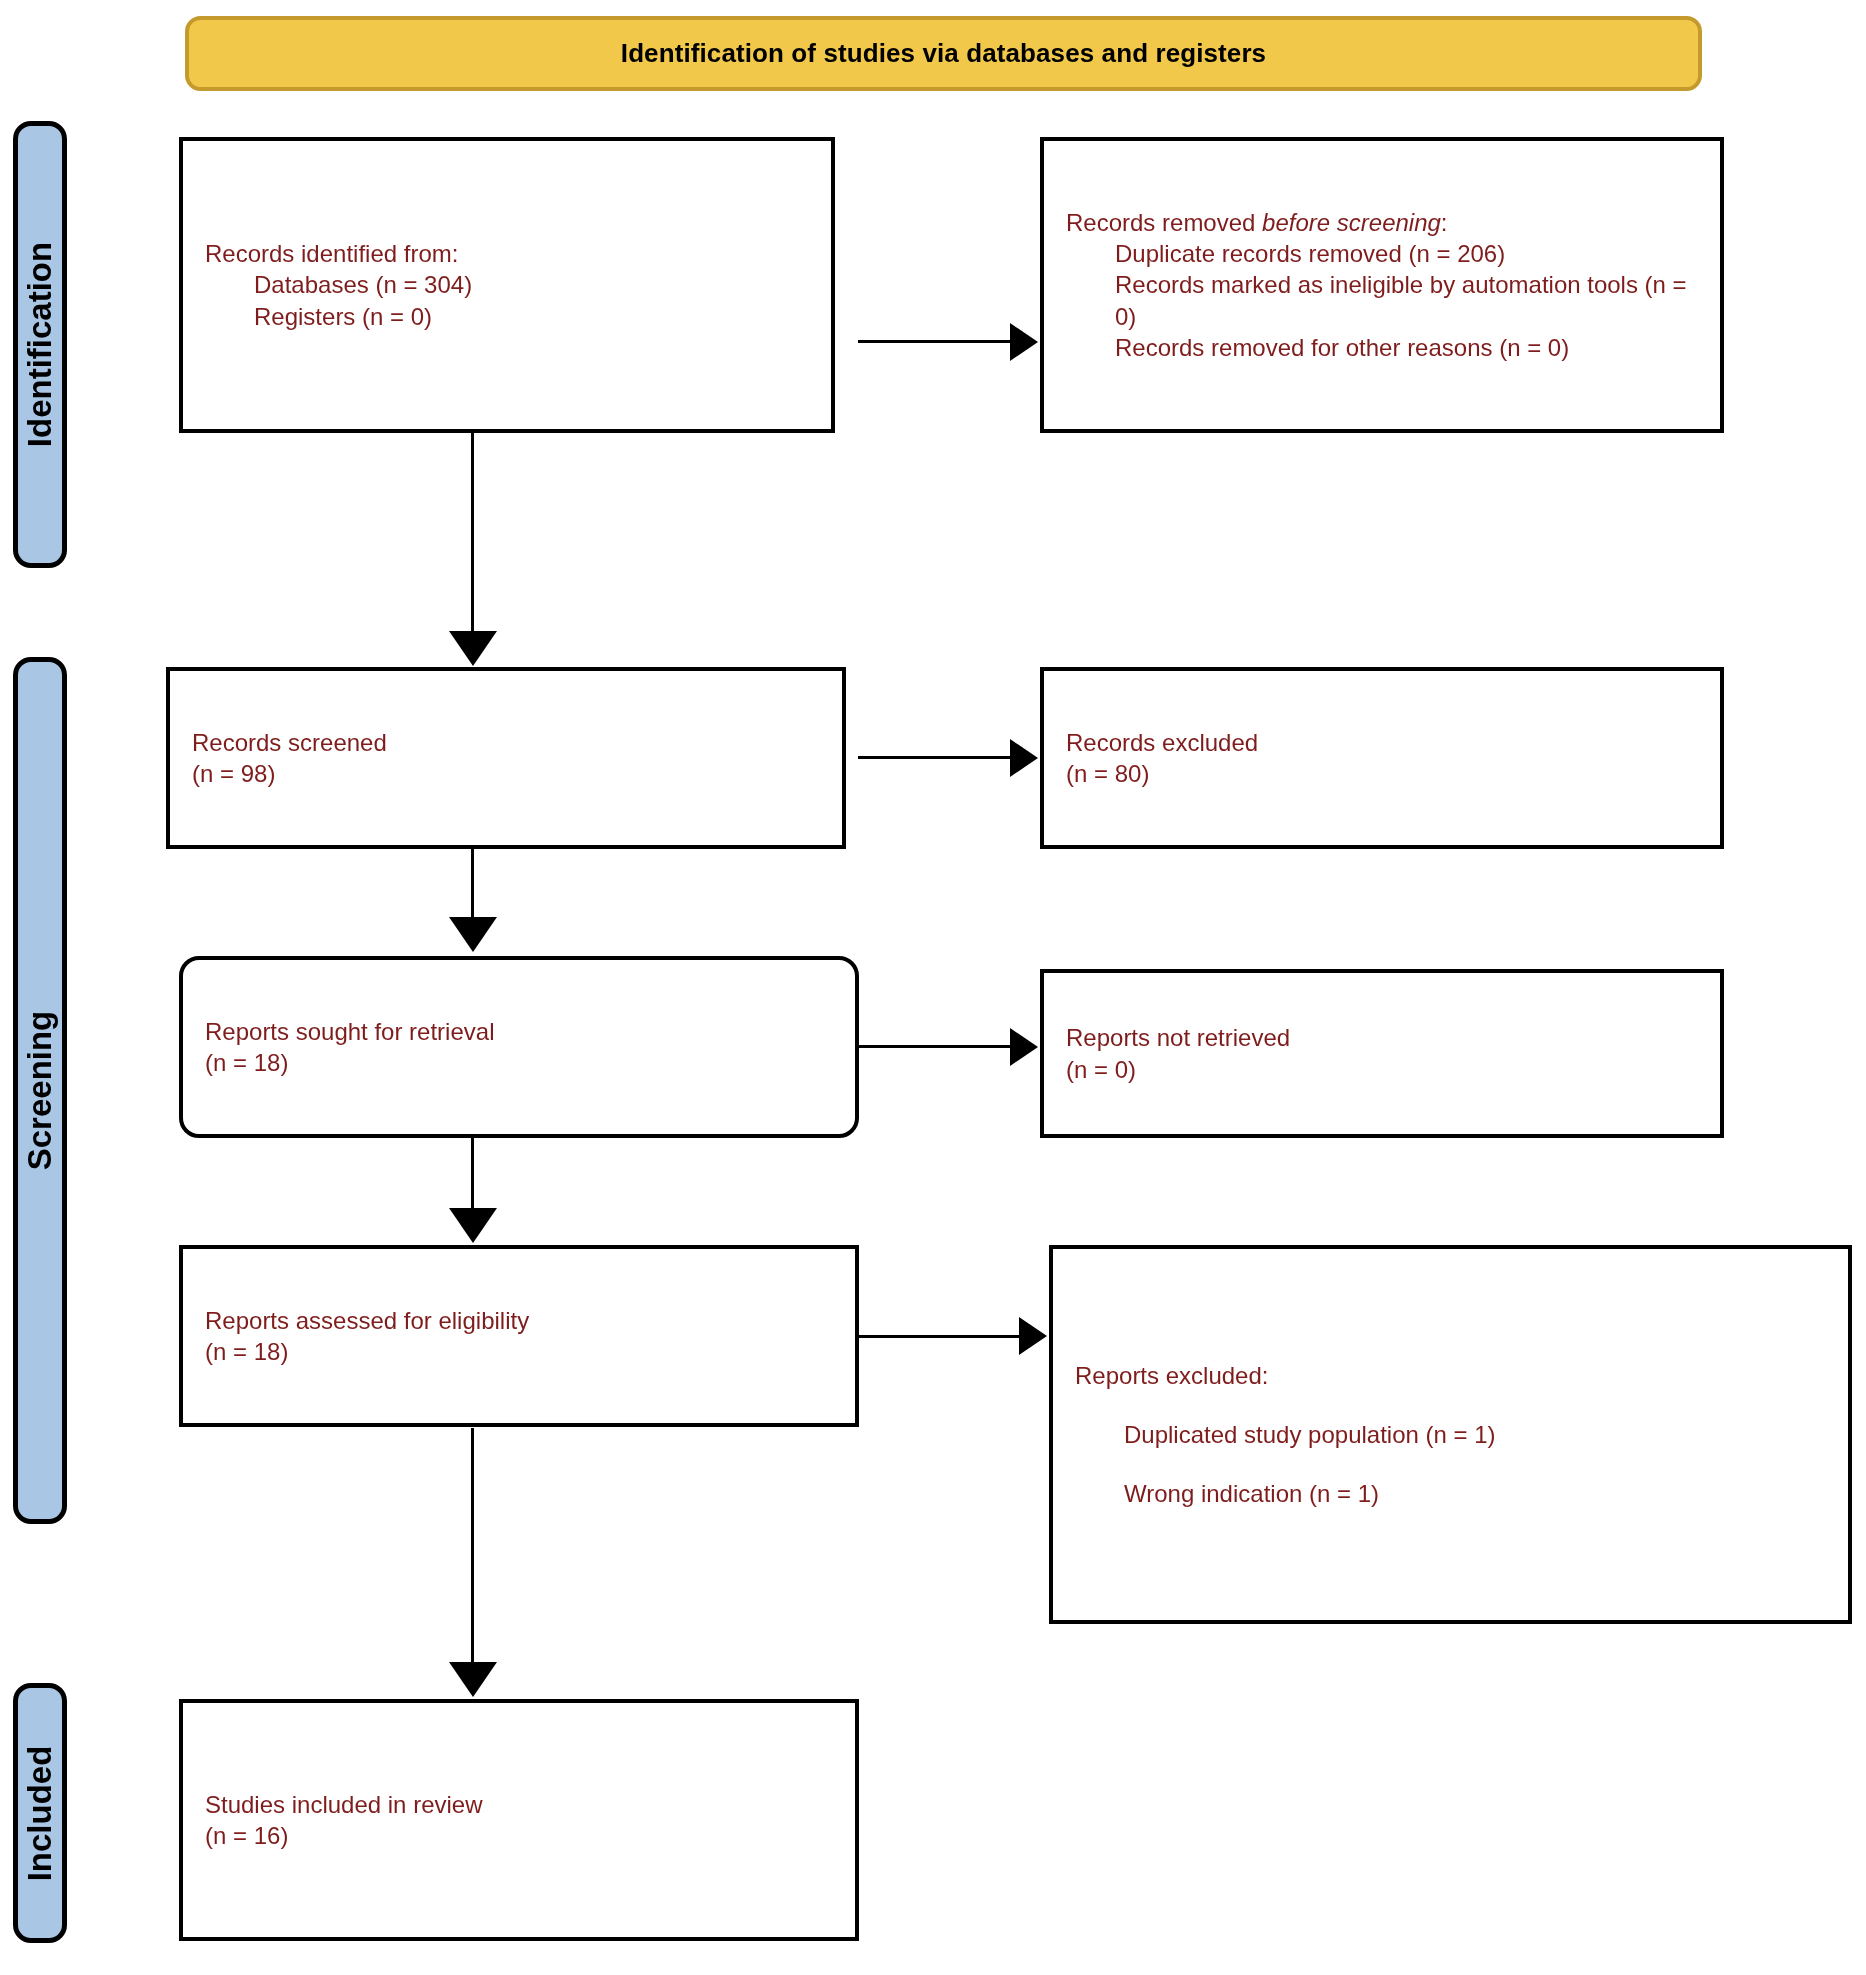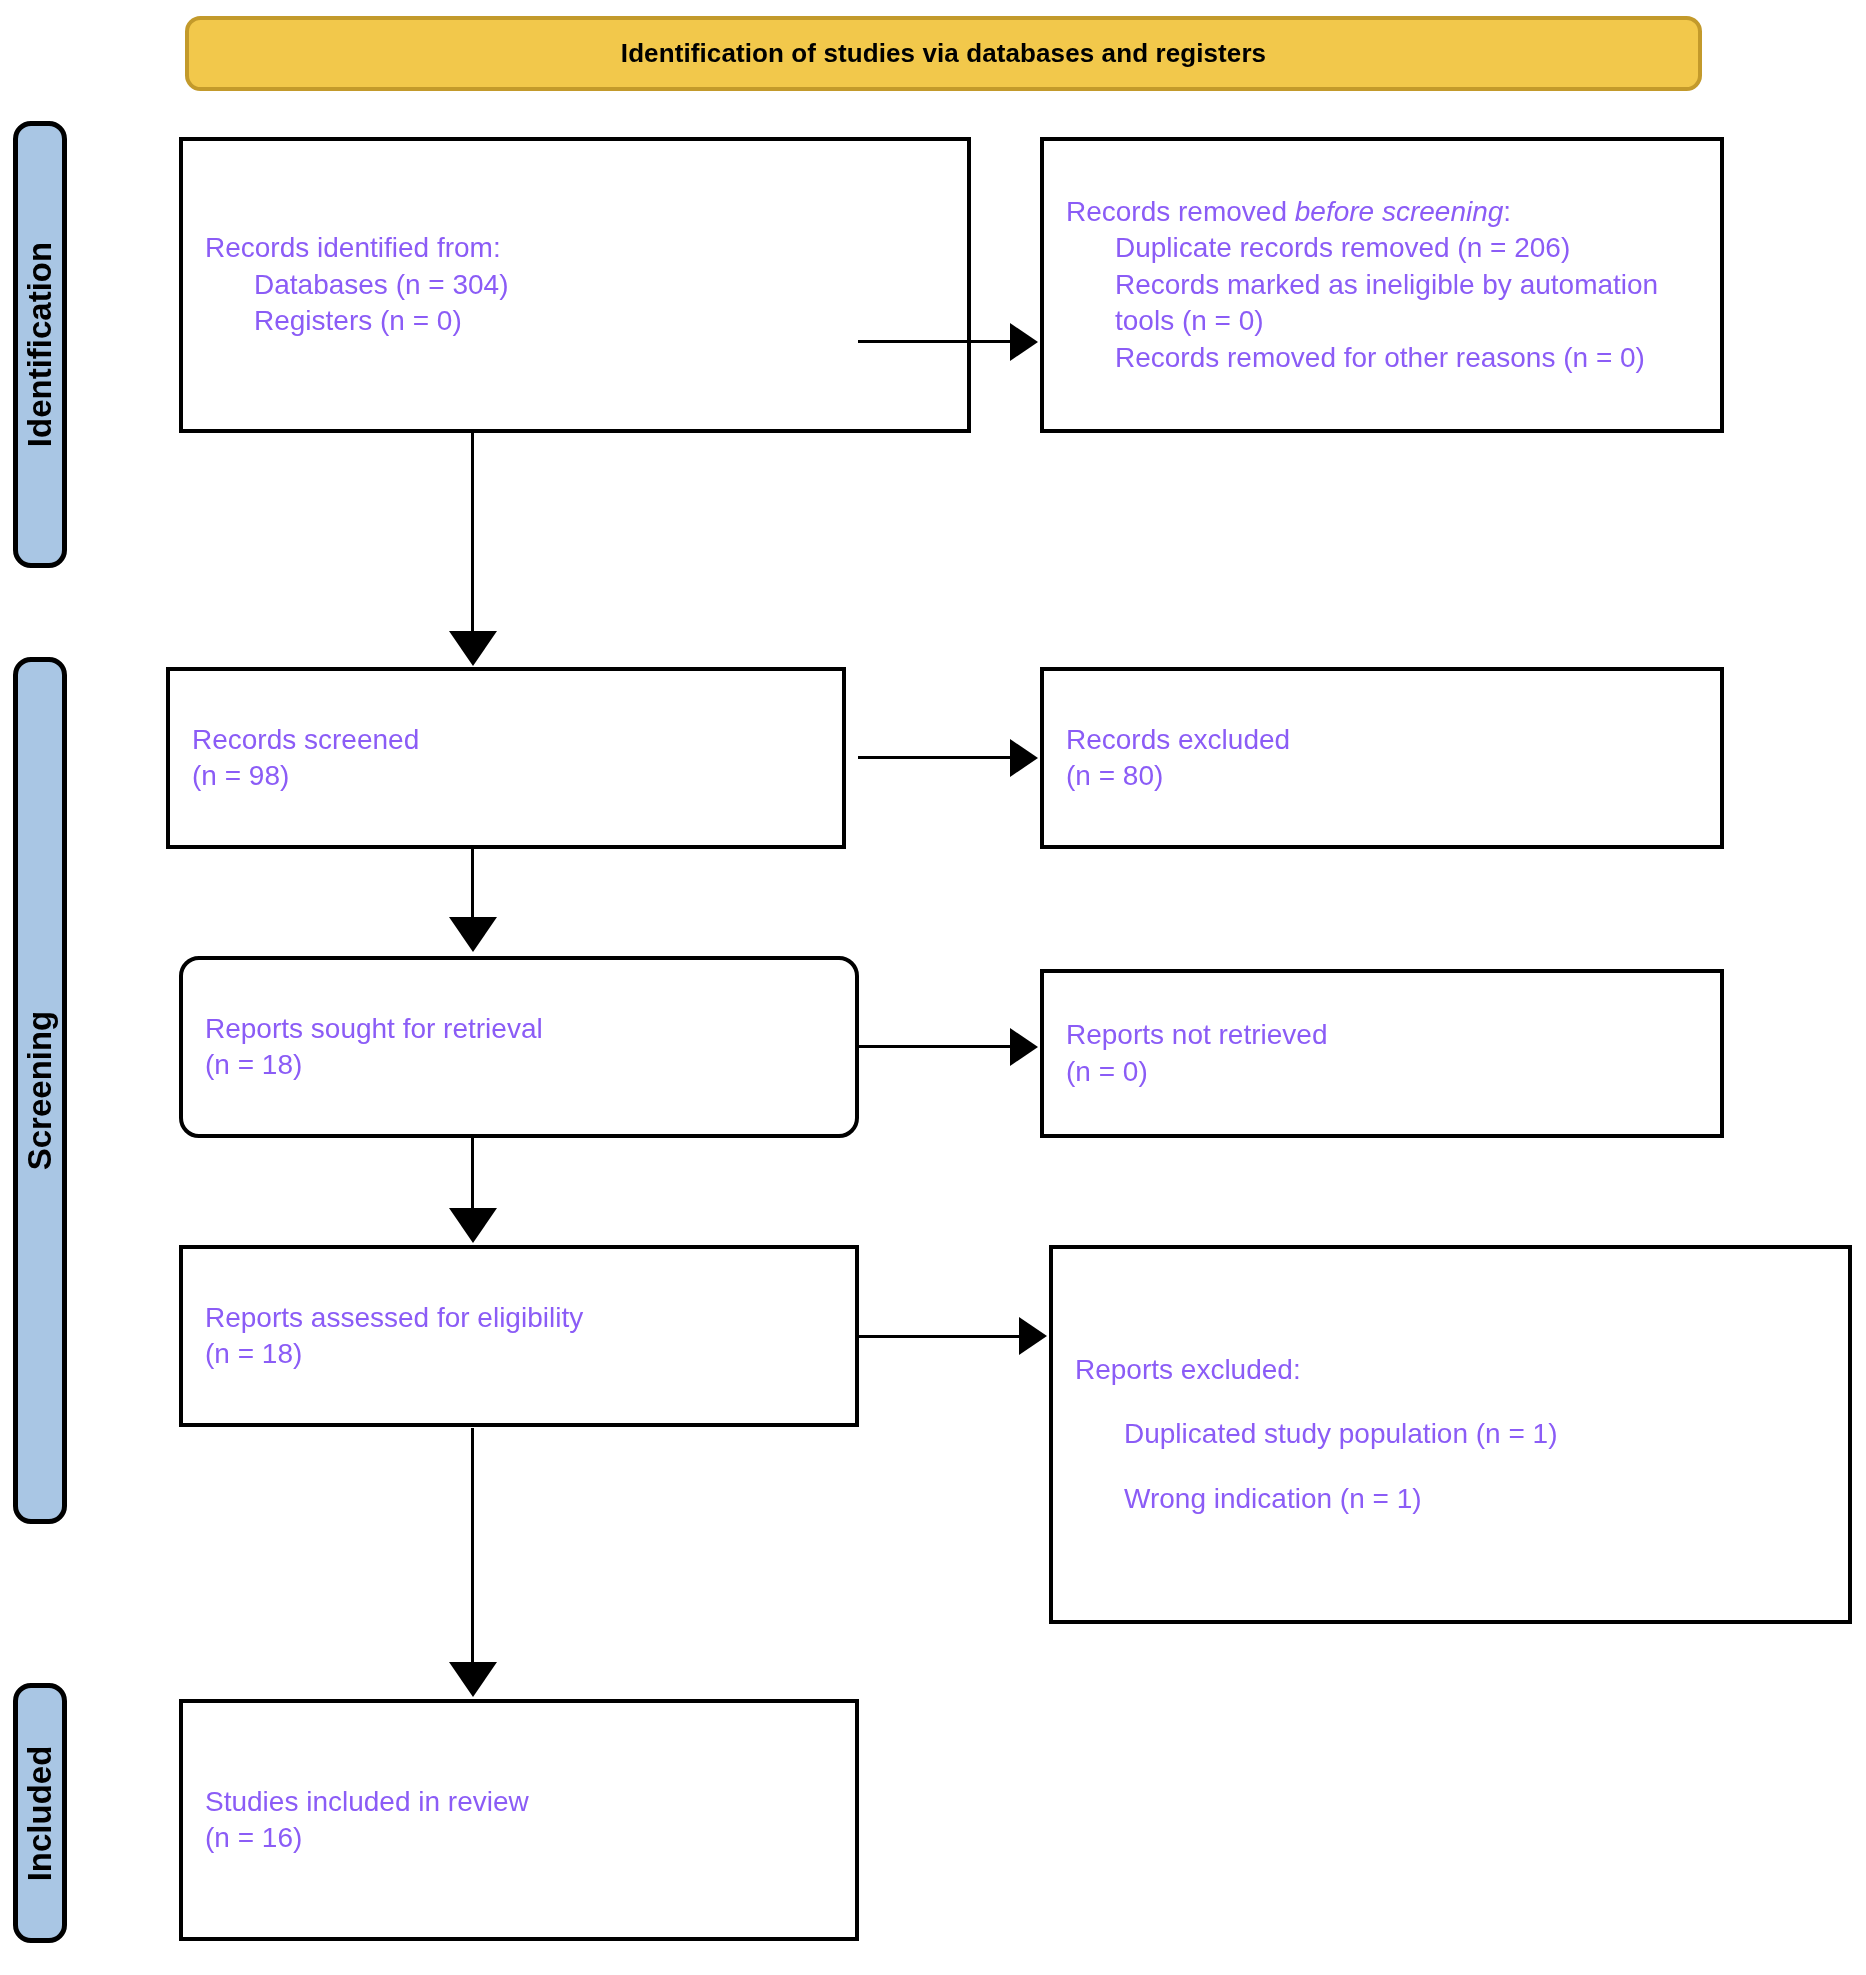--- a/index.html
+++ b/index.html
@@ -71,32 +71,32 @@
     position: absolute;
     background: #ffffff;
     border: 4.1px solid #000000;
     box-sizing: border-box;
     display: flex;
     flex-direction: column;
     justify-content: center;
     padding: 0 22px;
   }
   .flow-line {
-    font-size: 28px;
+    font-size: 24px;
     line-height: 1.30;
-    color: #8b5cf6;
+    color: #7f1d1d;
     white-space: nowrap;
   }
   .flow-line.wrap { white-space: normal; }
   .flow-line.indent { padding-left: 49px; }
   .flow-line.indent-hang { padding-left: 49px; text-indent: 0px; }
   .flow-line .em { font-style: italic; }
 
   
-  #box-identified       { left: 179px;  top: 137px;  width: 792px; height: 296px; }
+  #box-identified       { left: 179px;  top: 137px;  width: 656px; height: 296px; }
   #box-removed          { left: 1040px; top: 137px;  width: 684px; height: 296px; }
   #box-screened         { left: 166px;  top: 667px; width: 680px; height: 182px; }
   #box-excluded         { left: 1040px; top: 667px; width: 684px; height: 182px; }
   #box-sought           { left: 179px;  top: 956px; width: 680px; height: 182px; border-radius: 20px; }
   #box-not-retrieved    { left: 1040px; top: 969px; width: 684px; height: 169px; }
   #box-assessed         { left: 179px;  top: 1245px; width: 680px; height: 182px; }
   #box-reports-excluded { left: 1049px; top: 1245px; width: 803px; height: 379px; gap: 28px; }
   #box-included         { left: 179px;  top: 1699px; width: 680px; height: 242px; }
 
   

